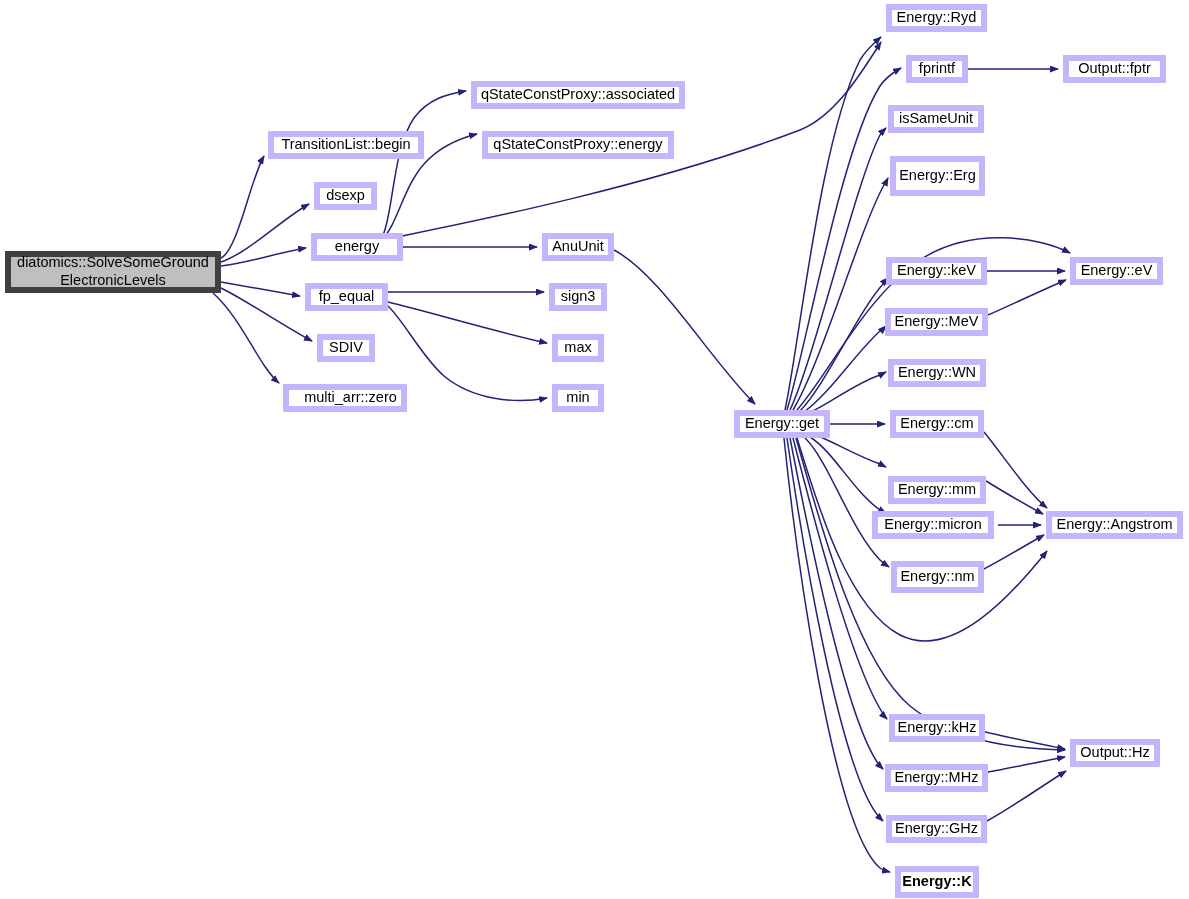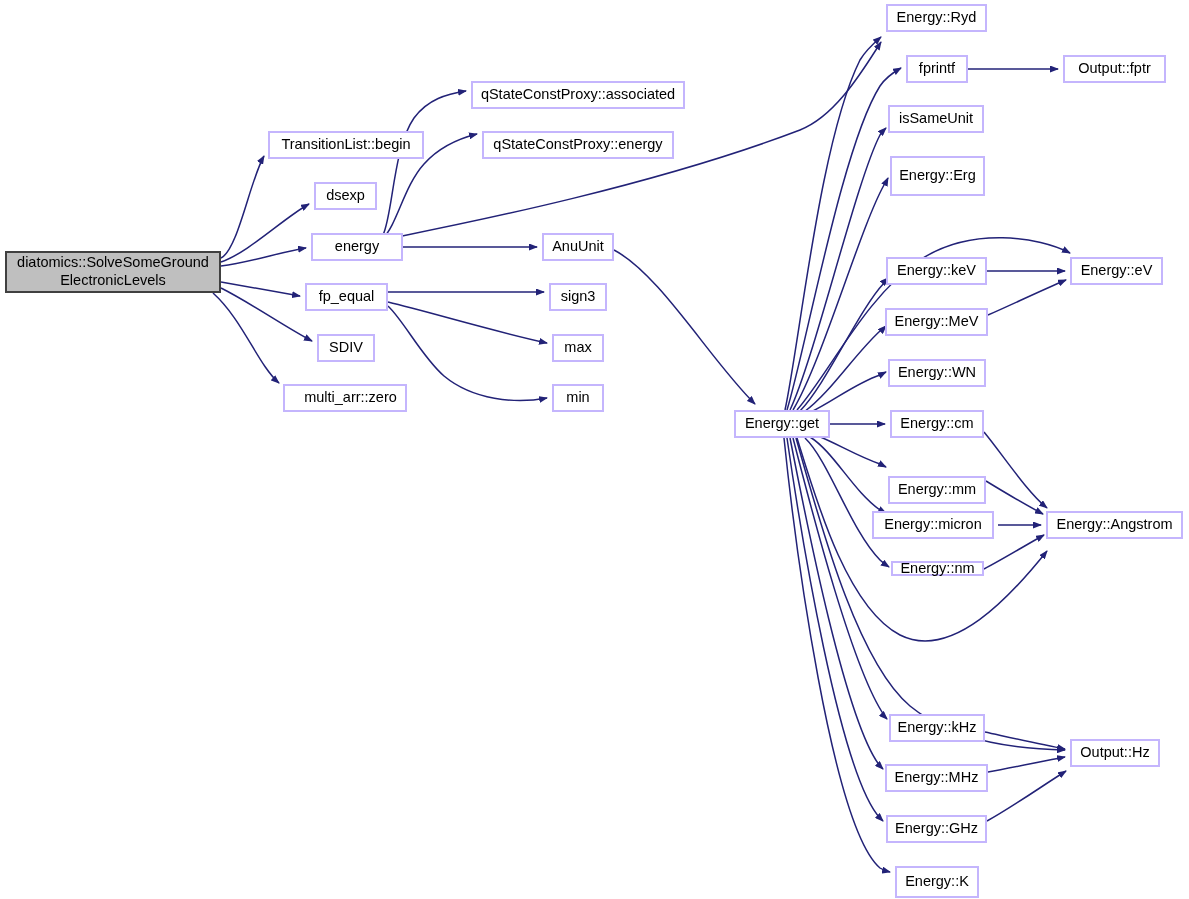--- a/index.html
+++ b/index.html
@@ -1,19 +1,19 @@
 <!DOCTYPE html>
 <html><head>
 <meta charset="utf-8">
 <style>
   html,body{margin:0;padding:0;background:#ffffff;}
   body{font-family:"Liberation Sans",sans-serif;}
   #canvas{position:relative;width:1189px;height:899px;background:#ffffff;overflow:hidden;}
   #edges{position:absolute;left:0;top:0;width:1189px;height:899px;}
-  .node{position:absolute;box-sizing:border-box;border:2px solid #c4b5fd;background:#ffffff;
+  .node{position:absolute;box-sizing:border-box;border:6px solid #c4b5fd;background:#ffffff;
         display:flex;align-items:center;justify-content:center;text-align:center;
         font-size:14.5px;color:#000000;line-height:1.22;white-space:pre;z-index:5;}
   .node.root{background:#bfbfbf;border-color:#404040;}
 </style>
 </head>
 <body>
 
 <div id="canvas">
   <svg id="edges" xmlns="http://www.w3.org/2000/svg" viewBox="0 0 1189 899">
     <defs>
@@ -86,22 +86,22 @@
       <div class="node" style="left: 906px; top: 55px; width: 62px; height: 28px;">fprintf</div>
       <div class="node" style="left: 1063px; top: 55px; width: 103px; height: 28px;">Output::fptr</div>
       <div class="node" style="left: 888px; top: 105px; width: 96px; height: 28px;">isSameUnit</div>
       <div class="node" style="left: 890px; top: 156px; width: 95px; height: 40px;">Energy::Erg</div>
       <div class="node" style="left: 886px; top: 257px; width: 101px; height: 28px;">Energy::keV</div>
       <div class="node" style="left: 885px; top: 308px; width: 103px; height: 28px;">Energy::MeV</div>
       <div class="node" style="left: 888px; top: 359px; width: 98px; height: 28px;">Energy::WN</div>
       <div class="node" style="left: 890px; top: 410px; width: 94px; height: 28px;">Energy::cm</div>
       <div class="node" style="left: 888px; top: 460px; width: 98px; height: 28px; margin-top: 16px;">Energy::mm</div>
       <div class="node" style="left: 872px; top: 511px; width: 122px; height: 28px;">Energy::micron</div>
-      <div class="node" style="left: 891px; top: 561px; width: 93px; height: 15px;">Energy::nm</div>
+      <div class="node" style="left: 891px; top: 561px; width: 93px; height: 32px;">Energy::nm</div>
       <div class="node" style="left: 889px; top: 714px; width: 96px; height: 28px;">Energy::kHz</div>
       <div class="node" style="left: 885px; top: 764px; width: 103px; height: 28px;">Energy::MHz</div>
       <div class="node" style="left: 886px; top: 815px; width: 101px; height: 28px;">Energy::GHz</div>
-      <div class="node" style="left: 895px; top: 866px; width: 84px; height: 32px;">Energy::K</div>
+      <div class="node" style="left: 895px; top: 866px; width: 84px; height: 32px; font-weight: bold;">Energy::K</div>
       <div class="node" style="left: 1070px; top: 257px; width: 93px; height: 28px;">Energy::eV</div>
       <div class="node" style="left: 1046px; top: 511px; width: 137px; height: 28px;">Energy::Angstrom</div>
       <div class="node" style="left: 1070px; top: 739px; width: 90px; height: 28px;">Output::Hz</div>
     </div>
 </div>
 
 </body></html>

